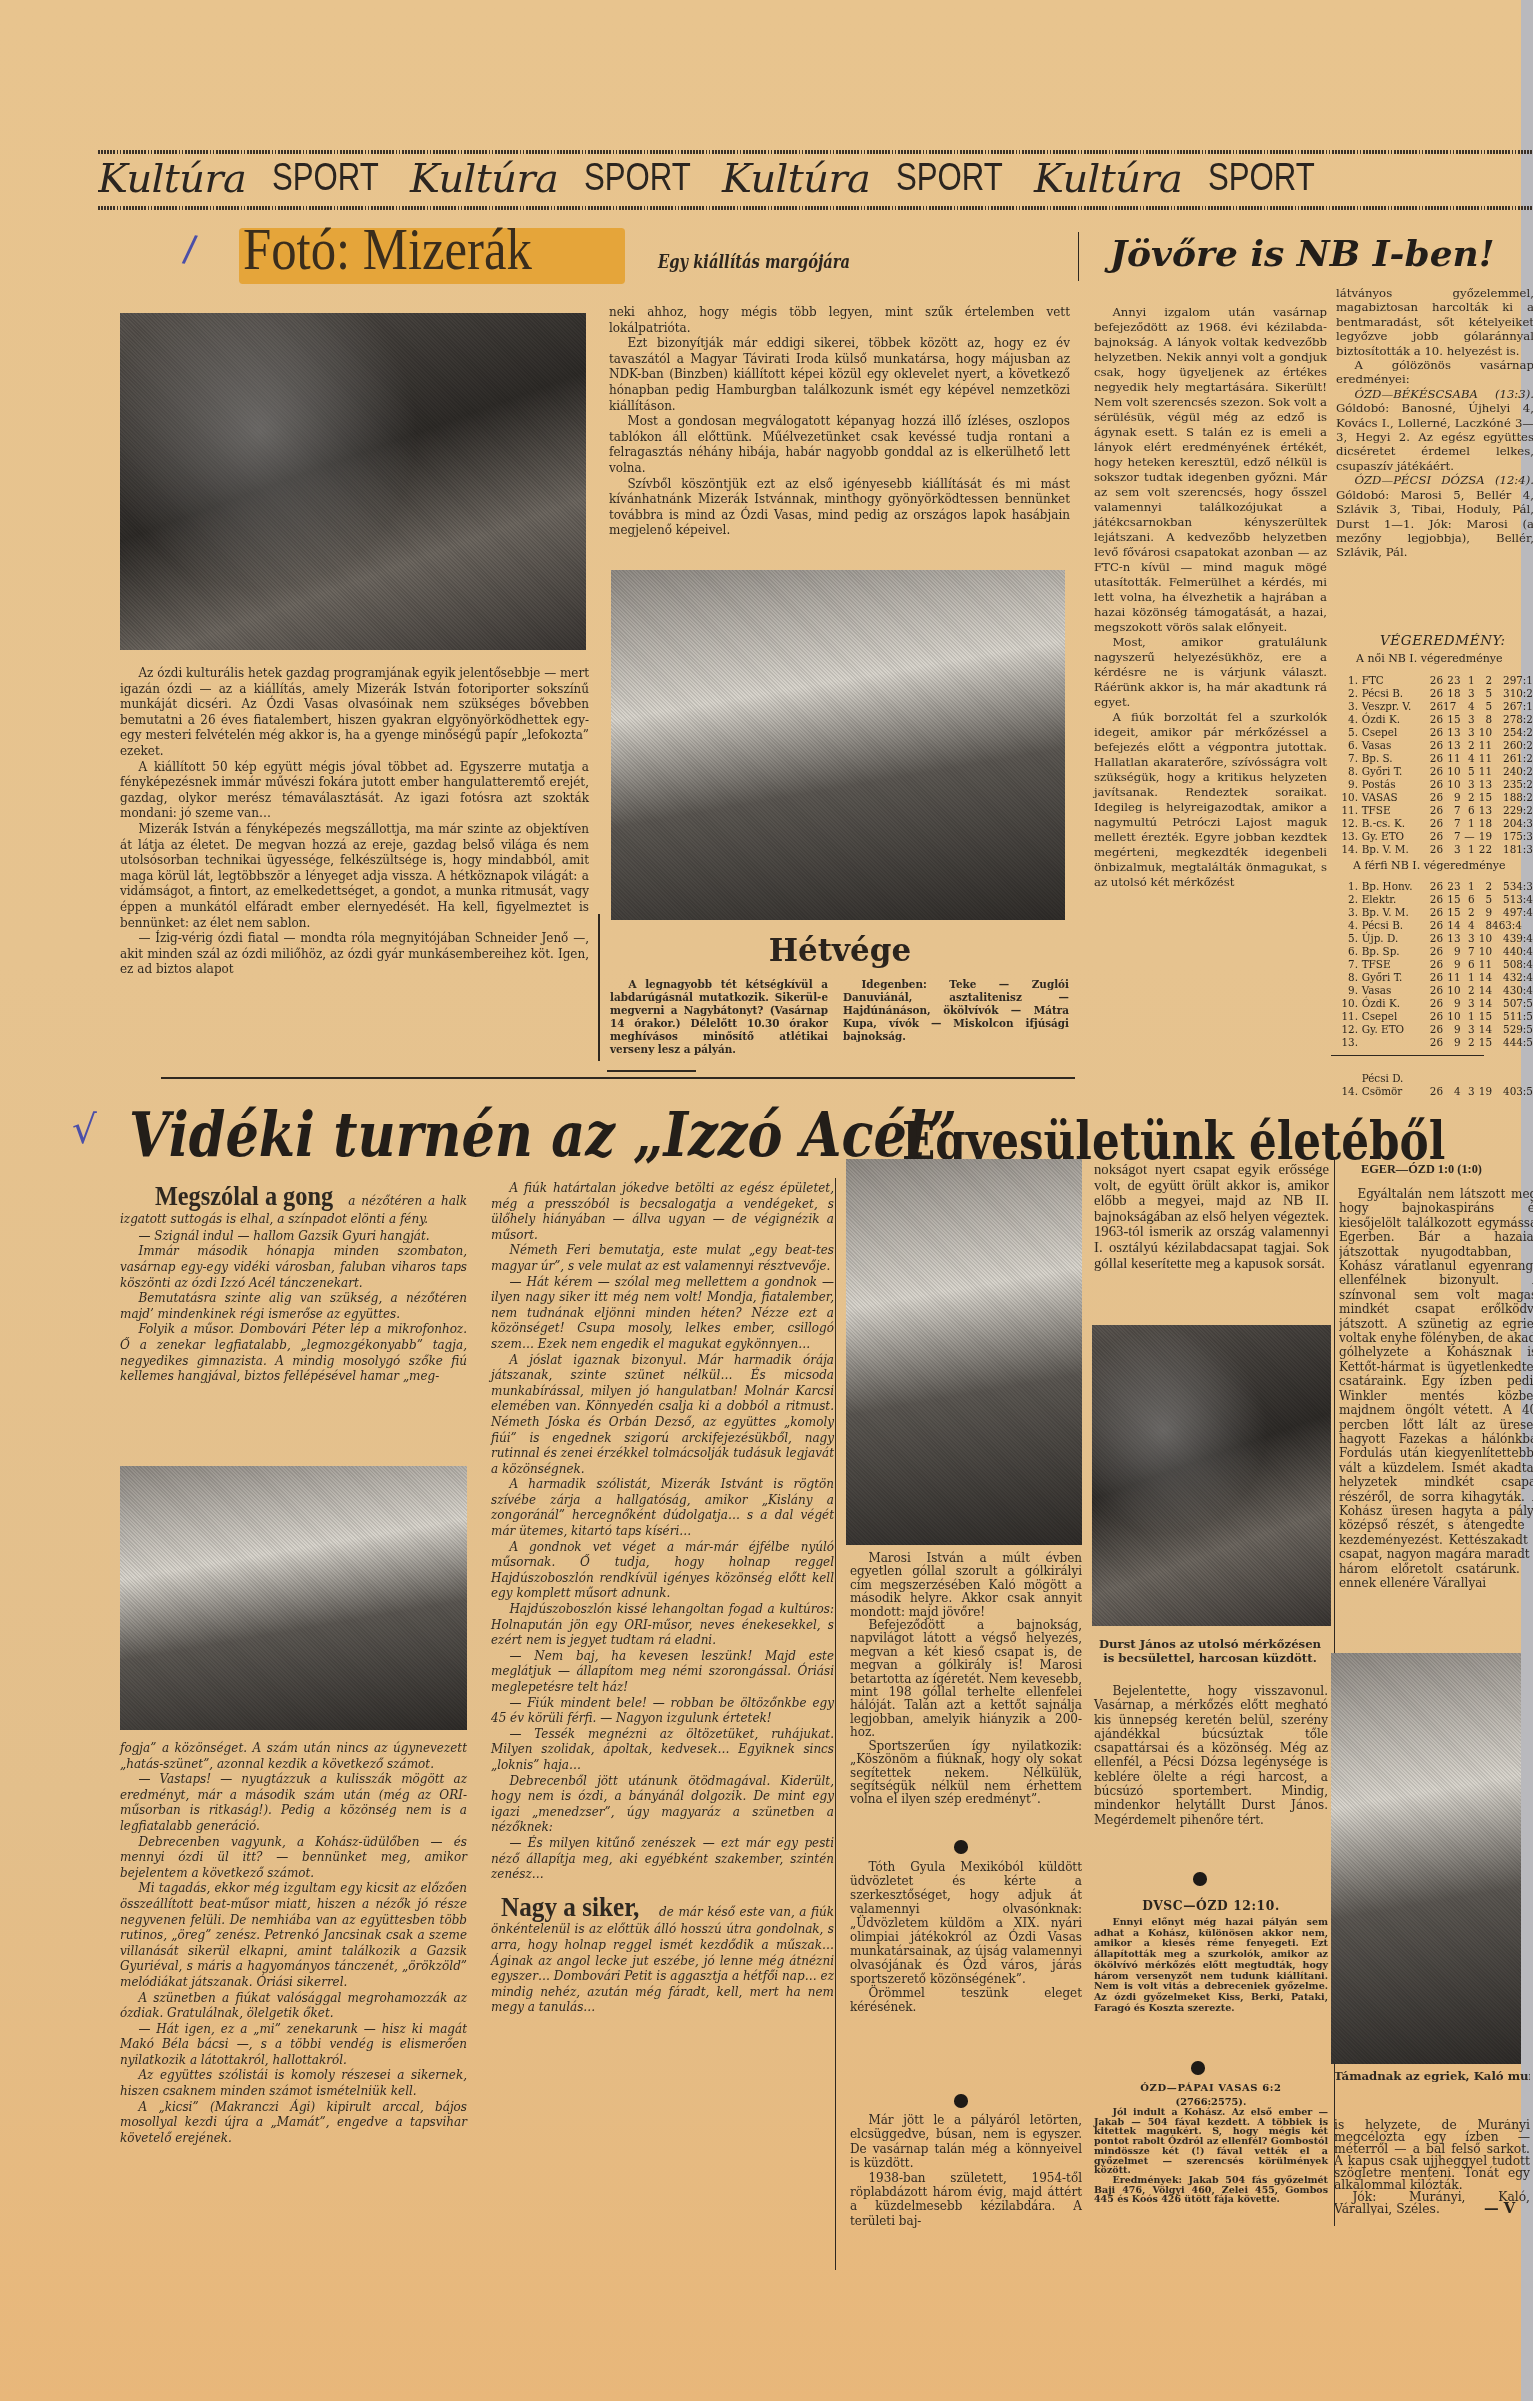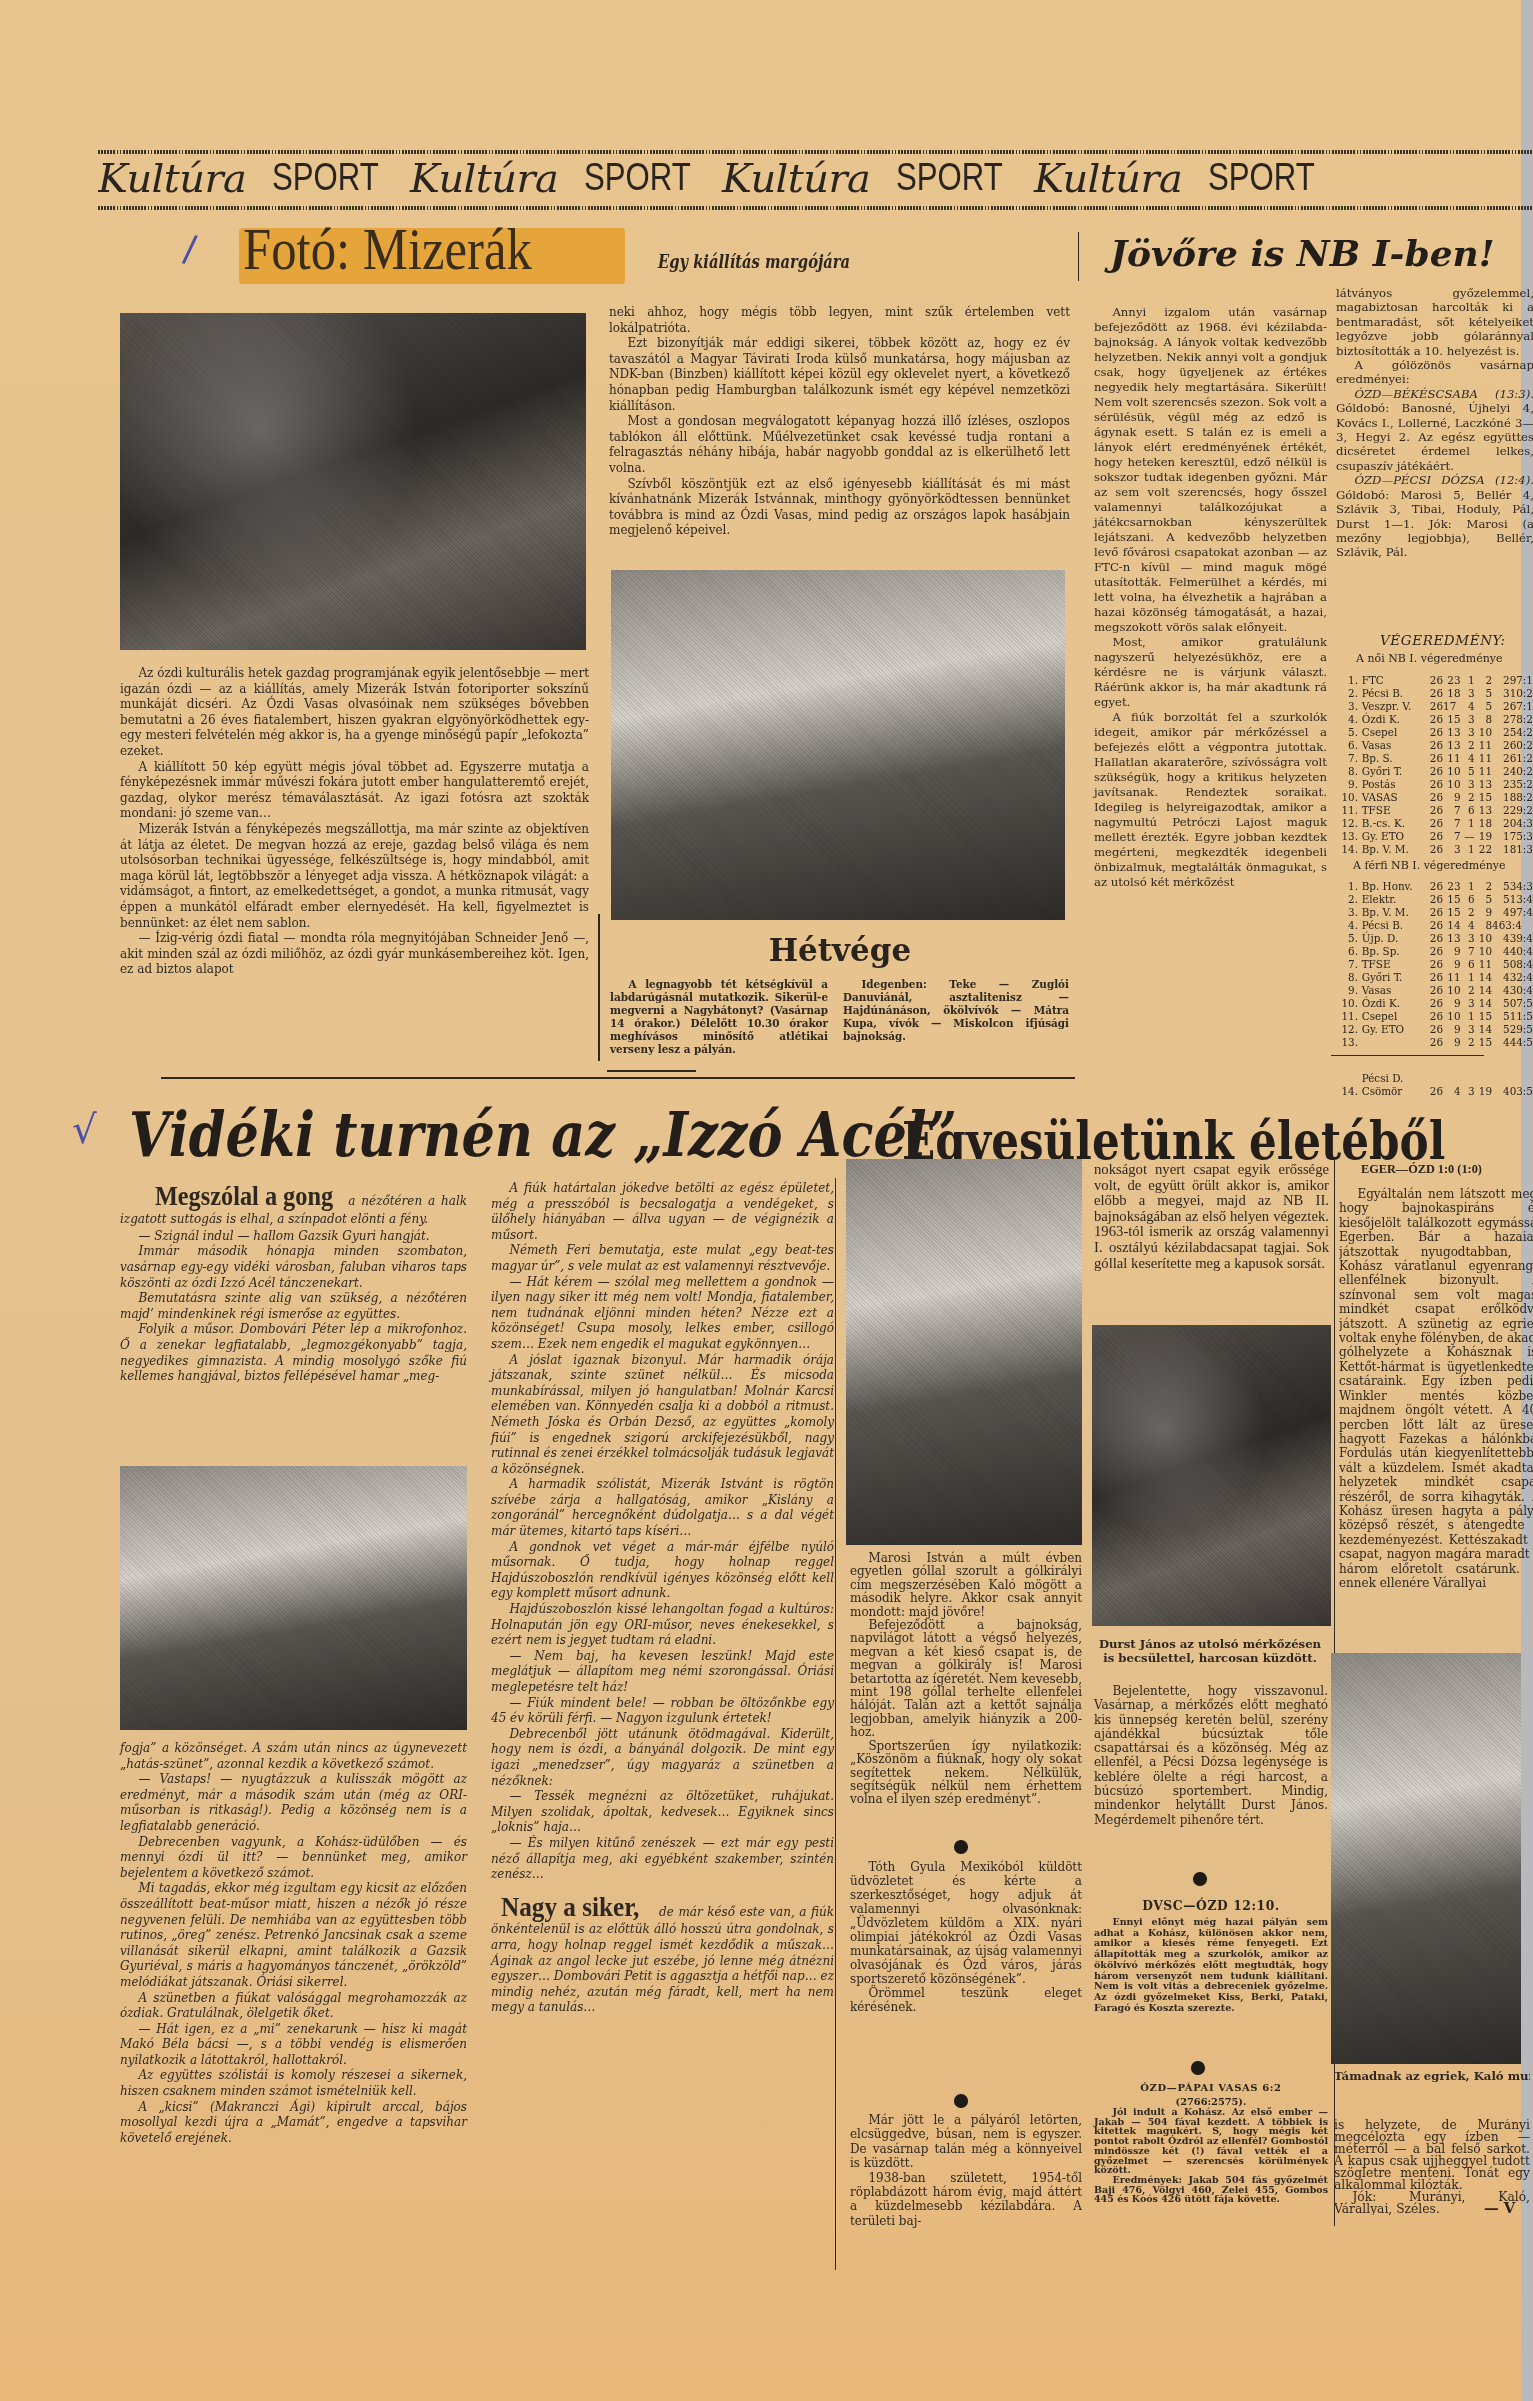--- a/index.html
+++ b/index.html
@@ -412,22 +412,22 @@
   <div class="abs col-text ital" style="left:491px; top:1181px; width:343px;">
     <p>A fiúk határtalan jókedve betölti az egész épületet, még a presszóból is becsalogatja a vendégeket, s ülőhely hiányában — állva ugyan — de végignézik a műsort.</p>
     <p>Németh Feri bemutatja, este mulat „egy beat-tes magyar úr”, s vele mulat az est valamennyi résztvevője.</p>
     <p>— Hát kérem — szólal meg mellettem a gondnok — ilyen nagy siker itt még nem volt! Mondja, fiatalember, nem tudnának eljönni minden héten? Nézze ezt a közönséget! Csupa mosoly, lelkes ember, csillogó szem… Ezek nem engedik el magukat egykönnyen…</p>
     <p>A jóslat igaznak bizonyul. Már harmadik órája játszanak, szinte szünet nélkül… És micsoda munkabírással, milyen jó hangulatban! Molnár Karcsi elemében van. Könnyedén csalja ki a dobból a ritmust. Németh Jóska és Orbán Dezső, az együttes „komoly fiúi” is engednek szigorú arckifejezésükből, nagy rutinnal és zenei érzékkel tolmácsolják tudásuk legjavát a közönségnek.</p>
     <p>A harmadik szólistát, Mizerák Istvánt is rögtön szívébe zárja a hallgatóság, amikor „Kislány a zongoránál” hercegnőként dúdolgatja… s a dal végét már ütemes, kitartó taps kíséri…</p>
     <p>A gondnok vet véget a már-már éjfélbe nyúló műsornak. Ő tudja, hogy holnap reggel Hajdúszoboszlón rendkívül igényes közönség előtt kell egy komplett műsort adnunk.</p>
     <p>Hajdúszoboszlón kissé lehangoltan fogad a kultúros: Holnapután jön egy ORI-műsor, neves énekesekkel, s ezért nem is jegyet tudtam rá eladni.</p>
     <p>— Nem baj, ha kevesen leszünk! Majd este meglátjuk — állapítom meg némi szorongással. Óriási meglepetésre telt ház!</p>
     <p>— Fiúk mindent bele! — robban be öltözőnkbe egy 45 év körüli férfi. — Nagyon izgulunk értetek!</p>
+    <p>— Tessék megnézni az öltözetüket, ruhájukat. Milyen szolidak, ápoltak, kedvesek… Egyiknek sincs „loknis” haja…</p>
     <p>Debrecenből jött utánunk ötödmagával. Kiderült, hogy nem is ózdi, a bányánál dolgozik. De mint egy igazi „menedzser”, úgy magyaráz a szünetben a nézőknek:</p>
-    <p>— Tessék megnézni az öltözetüket, ruhájukat. Milyen szolidak, ápoltak, kedvesek… Egyiknek sincs „loknis” haja…</p>
     <p>— És milyen kitűnő zenészek — ezt már egy pesti néző állapítja meg, aki egyébként szakember, szintén zenész…</p>
     <p style="text-indent:0; margin-top:8.6px;"><span style="font-weight:bold; font-size:28px; line-height:31px; font-style:normal; font-family:'Liberation Serif',serif; display:inline-block; margin-left:9.8px; transform:scaleX(0.9); transform-origin:left;">Nagy a siker,</span> <span>de már késő este van, a fiúk önkéntelenül is az előttük álló hosszú útra gondolnak, s arra, hogy holnap reggel ismét kezdődik a műszak… Áginak az angol lecke jut eszébe, jó lenne még átnézni egyszer… Dombovári Petit is aggasztja a hétfői nap… ez mindig nehéz, azután még fáradt, kell, mert ha nem megy a tanulás…</span></p>
   </div>
 
   <div class="vrule" style="left:835px; top:1178px; height:1092px; width:1.2px;"></div>
 
   <div class="abs" style="left:902px; top:1110px; font-family:'DejaVu Serif',serif; font-weight:bold; font-size:52px; line-height:61px; color:#231e19; white-space:nowrap; transform:scaleX(0.84); transform-origin:left;">Egyesületünk életéből</div>
 
   <div class="photo light" style="left:846px; top:1159px; width:236px; height:386px;"></div>
 

